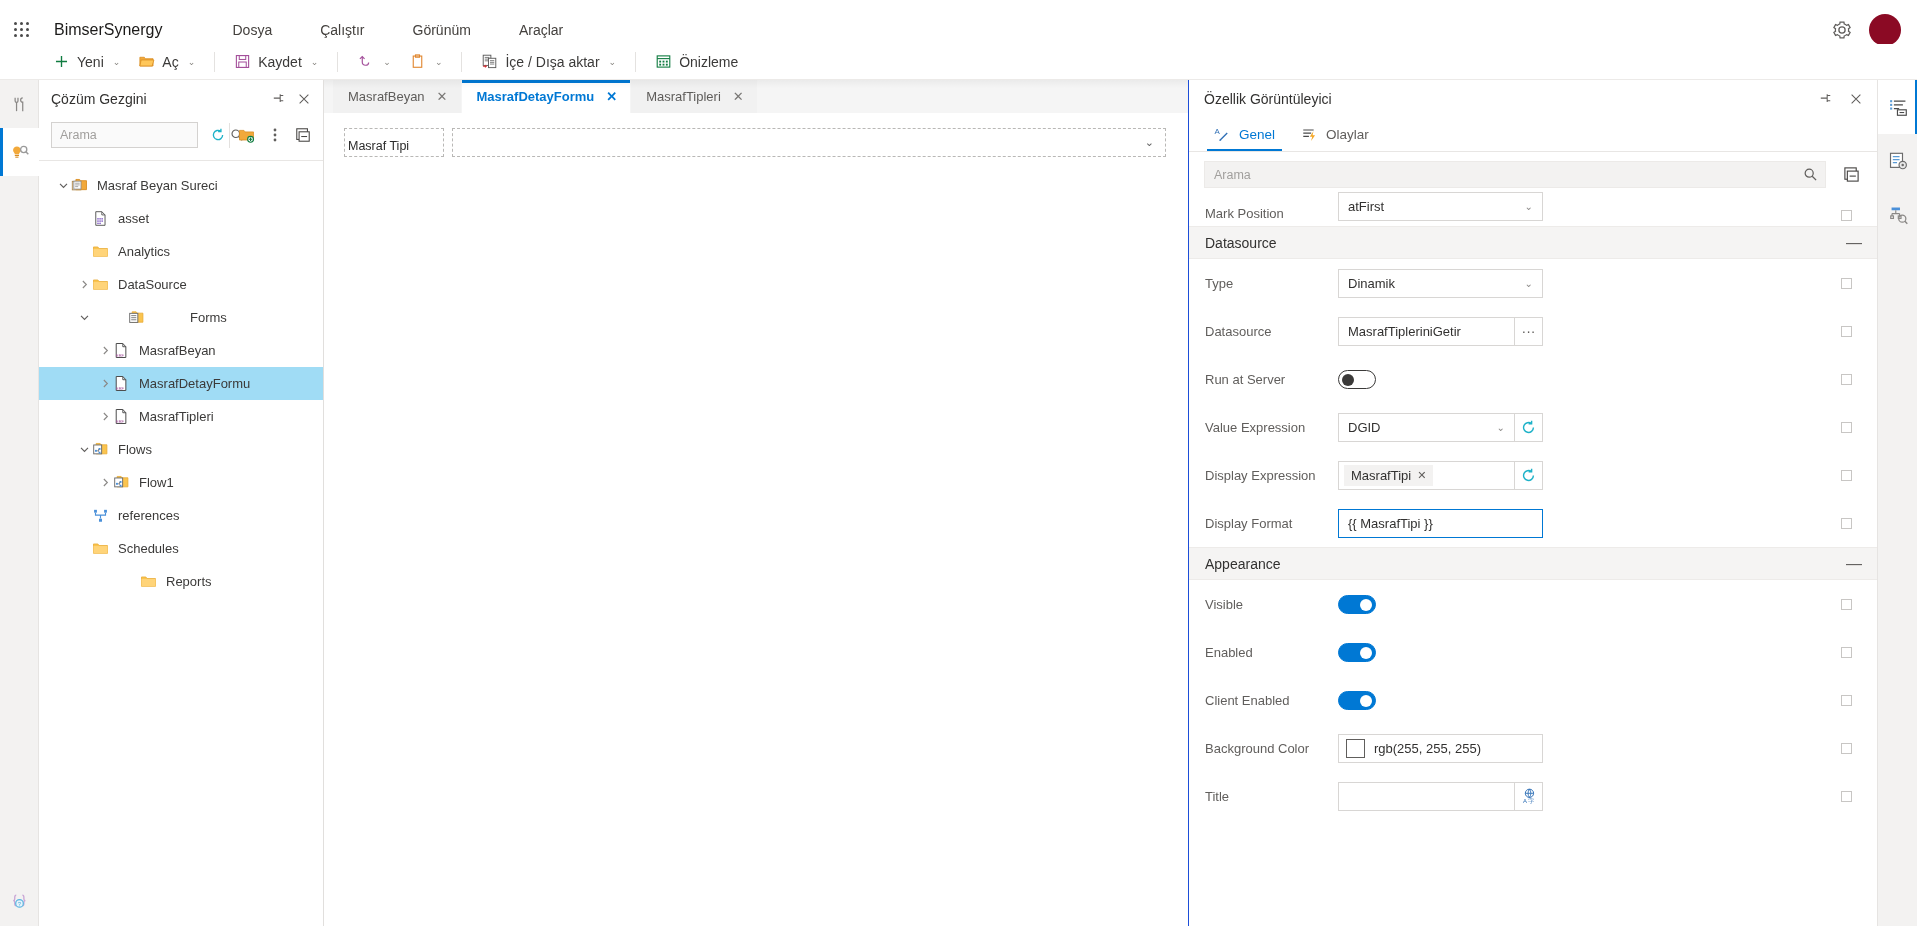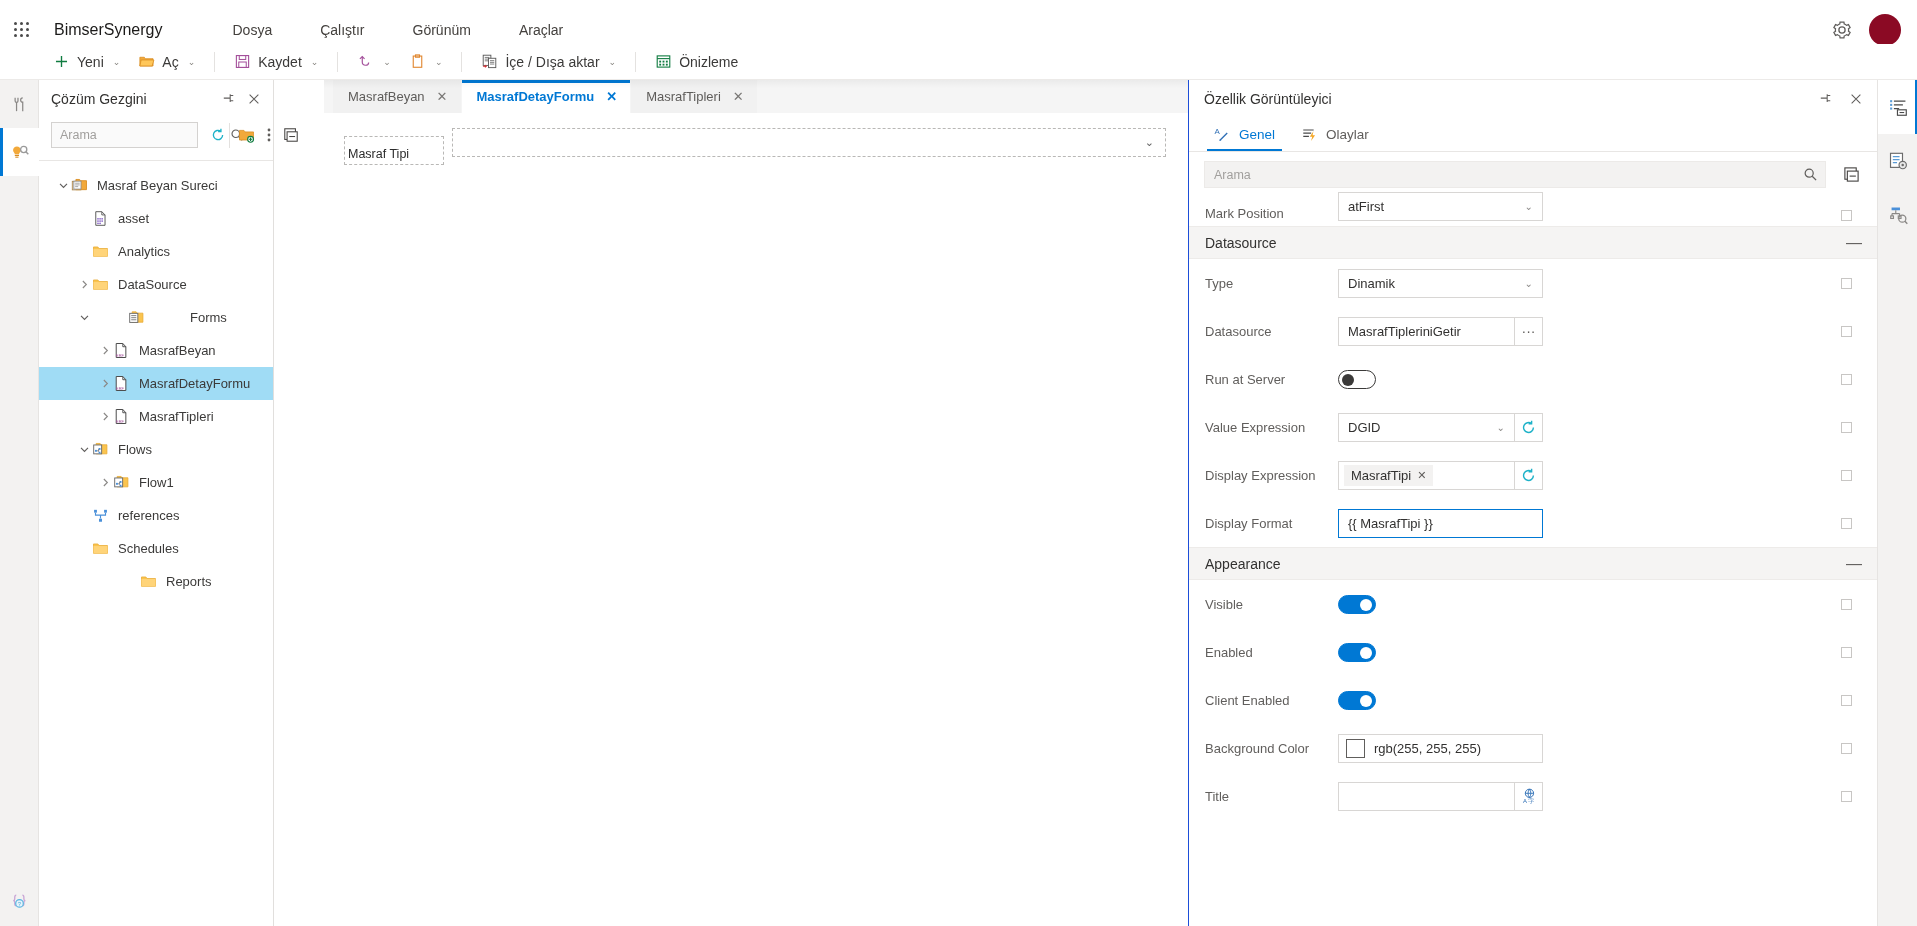--- a/index.html
+++ b/index.html
@@ -48,21 +48,21 @@
     position: absolute; left: 0; top: 80px; width: 39px; height: 846px;
     background: #f3f2f1; border-right: 1px solid #e6e4e2;
   }
   .rail-btn { width: 39px; height: 48px; display: flex; align-items: center; justify-content: center; cursor: pointer; position: relative; }
   .rail-btn.active { background: #ffffff; }
   .rail-btn.active::before { content:''; position:absolute; left:0; top:0; width:3px; height:48px; background:#0078d4; }
   .rail-bottom { position: absolute; bottom: 14px; left: 0; width: 39px; display:flex; justify-content:center; }
 
   
   .explorer {
-    position: absolute; left: 39px; top: 80px; width: 235px; height: 846px;
+    position: absolute; left: 39px; top: 80px; width: 285px; height: 846px;
     background: #ffffff; border-right: 1px solid #e1dfdd;
   }
   .explorer-head { height: 38px; display:flex; align-items:center; padding: 0 12px 0 12px; }
   .explorer-title { font-size: 14px; color: #323130; }
   .explorer-head-btns { margin-left:auto; display:flex; align-items:center; gap:12px; }
   .panel-icon { width: 14px; height: 14px; cursor: pointer; color:#484644; }
 
   .search-row { display:flex; align-items:center; gap: 12px; padding: 0 12px 0 12px; height:34px; }
   .search-box { display:flex; align-items:center; width:147px; height:26px; border:1px solid #d4d2d0; background:#fafafa; }
   .search-box input {
@@ -88,21 +88,21 @@
     height:33px; display:flex; align-items:center; gap:12px; padding: 0 13px 0 15px;
     background:#f1f1f1; font-size:13px; color:#5e5c5a; cursor:pointer; position:relative; border-right:1px solid #f5f5f5;
   }
   .tab.active { background:#ffffff; color:#0078d4; font-weight:bold; }
   .tab.active::before { content:''; position:absolute; left:0; right:0; top:0; height:3px; background:#0078d4; }
   .tab-close { font-size:13px; color:#797775; line-height:1; }
   .tab.active .tab-close { color:#0078d4; }
 
   .canvas { position:absolute; left:0; top:33px; width:864px; height:813px; background:#ffffff; }
   .fld-label {
-    position:absolute; left:20px; top:23px; width:100px; height:29px;
+    position:absolute; left:20px; top:15px; width:100px; height:29px;
     border:1px dashed #b9b8b6; background:#ffffff;
     display:flex; align-items:flex-end; padding:0 2px 3px 3px;
     font-size:12.5px; color:#2b2b2b;
   }
   .fld-combo {
     position:absolute; left:128px; top:15px; width:714px; height:29px;
     border:1px dashed #b9b8b6; background:#ffffff; display:flex; align-items:center;
   }
   .fld-combo .cb-caret { margin-left:auto; margin-right:11px; font-size:11px; color:#616161; }
 

